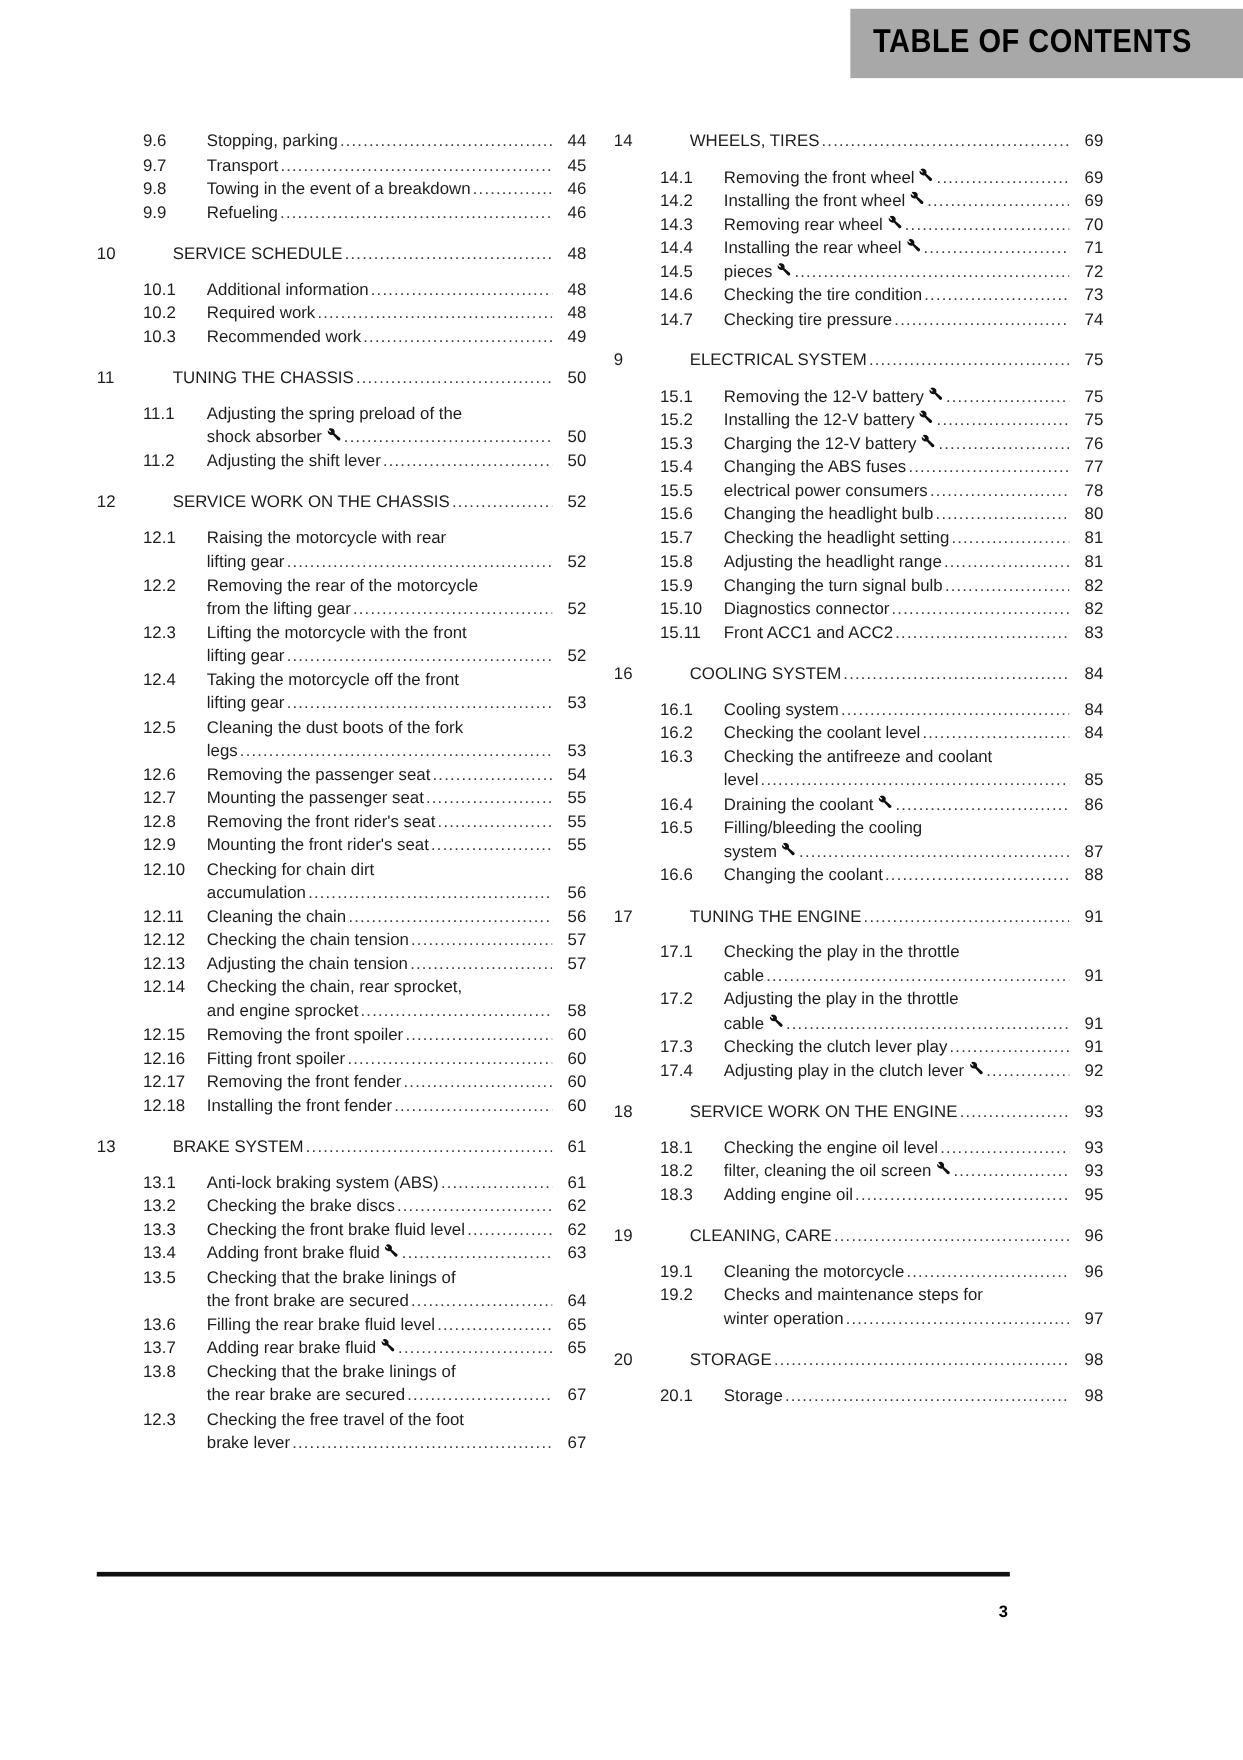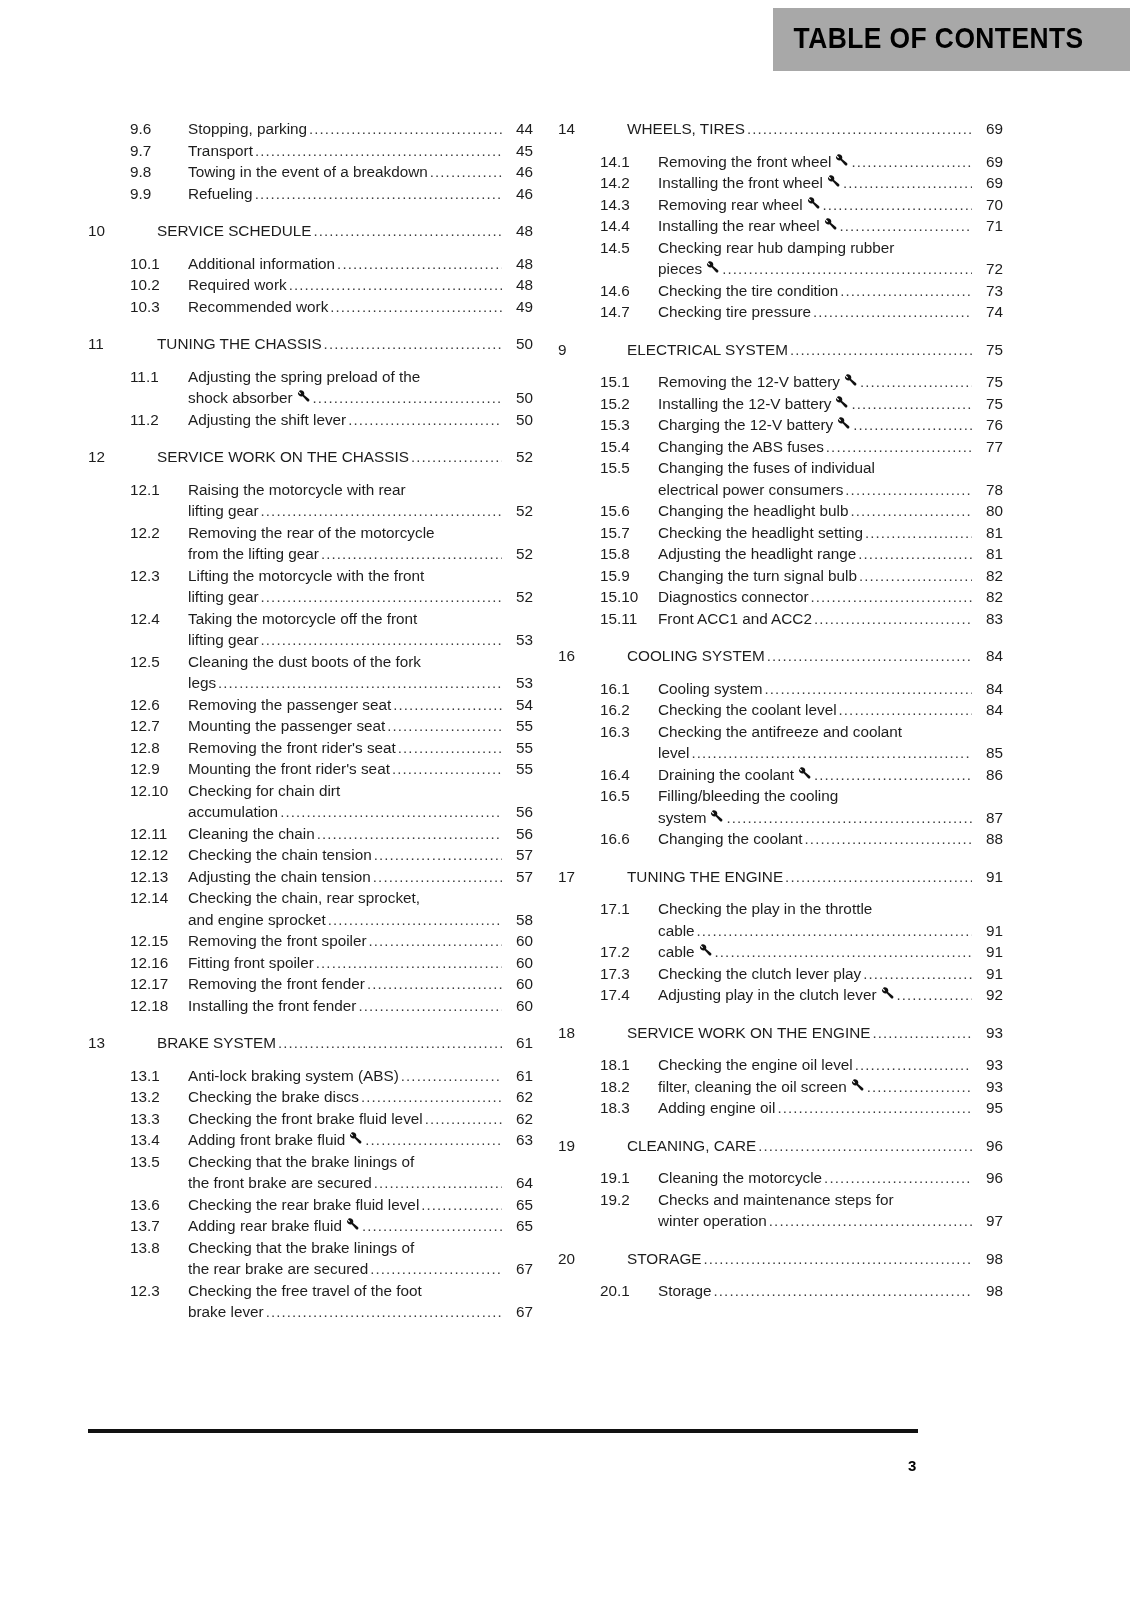--- a/index.html
+++ b/index.html
@@ -552,21 +552,21 @@
             <span class="txt">the front brake are secured</span>
             <span class="leader">..........................................................................................</span>
             <span class="pg">64</span>
           </div>
         </div>
       </div>
       <div class="entry section">
         <div class="num">13.6</div>
         <div class="title-wrap">
           <div class="line">
-            <span class="txt">Checking the rear brake fluid level</span>
+            <span class="txt">Filling the rear brake fluid level</span>
             <span class="leader">..........................................................................................</span>
             <span class="pg">65</span>
           </div>
         </div>
       </div>
       <div class="entry section">
         <div class="num">13.7</div>
         <div class="title-wrap">
           <div class="line">
             <span class="txt">Adding rear brake fluid</span>
@@ -675,23 +675,20 @@
             </span>
             <span class="leader">..........................................................................................</span>
             <span class="pg">71</span>
           </div>
         </div>
       </div>
       <div class="entry section">
         <div class="num">14.5</div>
         <div class="title-wrap">
           <div class="line">
-            <span class="txt">Checking rear hub damping rubber</span>
-          </div>
-          <div class="line">
             <span class="txt">pieces</span>
             <span class="wrench">
               <svg viewBox="0 0 16 16" width="13" height="13">
                 <path d="M2.2 1.4 L5.0 4.0 L4.0 5.1 L1.3 2.5 C0.9 4.0 1.3 5.6 2.5 6.7 C3.7 7.9 5.4 8.2 6.9 7.7 L12.2 13.6 C12.9 14.4 14.1 14.4 14.8 13.7 C15.5 13.0 15.5 11.8 14.7 11.1 L8.7 6.0 C9.3 4.5 9.0 2.7 7.8 1.6 C6.6 0.4 4.9 0.0 3.4 0.5 Z" fill="#111111"></path>
               </svg>
             </span>
             <span class="leader">..........................................................................................</span>
             <span class="pg">72</span>
           </div>
         </div>
@@ -778,23 +775,20 @@
             <span class="txt">Changing the ABS fuses</span>
             <span class="leader">..........................................................................................</span>
             <span class="pg">77</span>
           </div>
         </div>
       </div>
       <div class="entry section">
         <div class="num">15.5</div>
         <div class="title-wrap">
           <div class="line">
-            <span class="txt">Changing the fuses of individual</span>
-          </div>
-          <div class="line">
             <span class="txt">electrical power consumers</span>
             <span class="leader">..........................................................................................</span>
             <span class="pg">78</span>
           </div>
         </div>
       </div>
       <div class="entry section">
         <div class="num">15.6</div>
         <div class="title-wrap">
           <div class="line">
@@ -960,20 +954,23 @@
             <span class="txt">cable</span>
             <span class="leader">..........................................................................................</span>
             <span class="pg">91</span>
           </div>
         </div>
       </div>
       <div class="entry section">
         <div class="num">17.2</div>
         <div class="title-wrap">
           <div class="line">
+            <span class="txt">Adjusting the play in the throttle</span>
+          </div>
+          <div class="line">
             <span class="txt">cable</span>
             <span class="wrench">
               <svg viewBox="0 0 16 16" width="13" height="13">
                 <path d="M2.2 1.4 L5.0 4.0 L4.0 5.1 L1.3 2.5 C0.9 4.0 1.3 5.6 2.5 6.7 C3.7 7.9 5.4 8.2 6.9 7.7 L12.2 13.6 C12.9 14.4 14.1 14.4 14.8 13.7 C15.5 13.0 15.5 11.8 14.7 11.1 L8.7 6.0 C9.3 4.5 9.0 2.7 7.8 1.6 C6.6 0.4 4.9 0.0 3.4 0.5 Z" fill="#111111"></path>
               </svg>
             </span>
             <span class="leader">..........................................................................................</span>
             <span class="pg">91</span>
           </div>
         </div>

